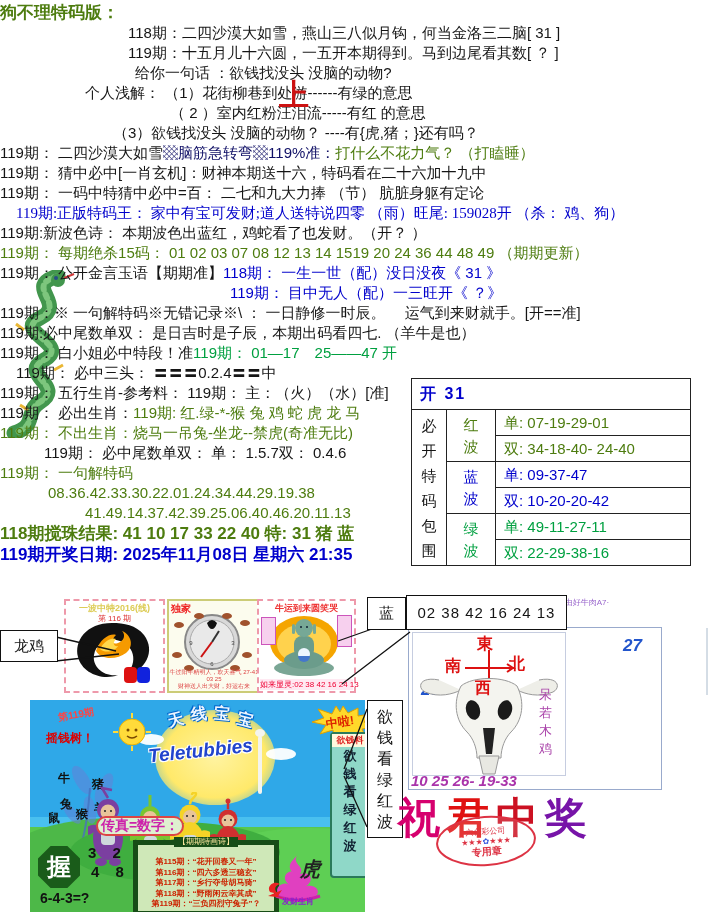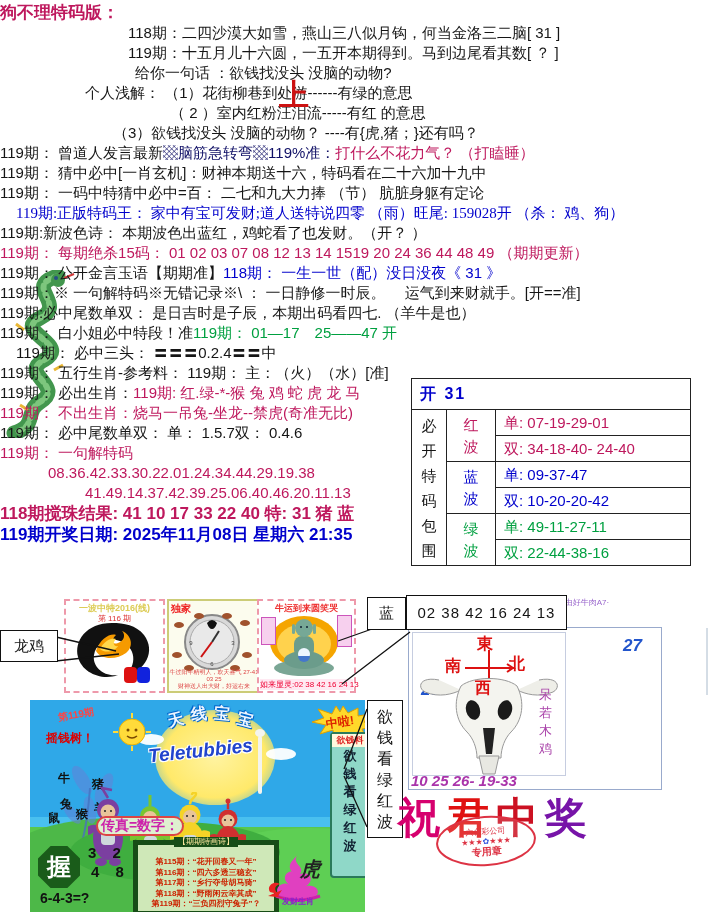--- a/index.html
+++ b/index.html
@@ -1,19 +1,19 @@
 <!DOCTYPE html>
 <html><head>
 <meta charset="utf-8">
 <style>
   html,body{margin:0;padding:0;}
   body{width:713px;height:912px;background:#ffffff;position:relative;overflow:hidden;
        font-family:"Liberation Sans",sans-serif;}
   
-  .c-k{color:#151515}.c-r{color:#be185d}.c-b{color:#0000cc}
+  .c-k{color:#151515}.c-r{color:#4d7c0f}.c-b{color:#0000cc}
   .c-n{color:#101066}.c-g{color:#00a040}
   
   #text-lines{position:absolute;left:0;top:2px;width:713px;z-index:2;}
   .tl{height:20px;line-height:20px;font-size:15px;white-space:nowrap;}
   .tl.big{font-size:17px;font-weight:bold;height:21px;line-height:21px;}
   
   #dragon{position:absolute;left:-6px;top:270px;z-index:1;opacity:.9;}
   
   #red-mark{position:absolute;left:279px;top:80px;z-index:3;color:#cc1111;
             font-size:30px;font-weight:bold;line-height:30px;}
@@ -156,35 +156,36 @@
 </div>
 
 <div id="text-lines">
     <div class="tl big" style="padding-left: 0px;"><span class="c-r">狗不理特码版：</span></div>
     <div class="tl" style="padding-left: 128px;"><span class="c-k">118期：二四沙漠大如雪，燕山三八似月钩，何当金洛三二脑[ 31 ]</span></div>
     <div class="tl" style="padding-left: 128px;"><span class="c-k">119期：十五月儿十六圆，一五开本期得到。马到边尾看其数[ ？  ]</span></div>
     <div class="tl" style="padding-left: 135px;"><span class="c-k">给你一句话 ：欲钱找没头 没脑的动物?</span></div>
     <div class="tl" style="padding-left: 85px;"><span class="c-k">个人浅解：  （1）花街柳巷到处游------有绿的意思</span></div>
     <div class="tl" style="padding-left: 170px;"><span class="c-k">（ 2 ）室内红粉汪泪流-----有红 的意思</span></div>
     <div class="tl" style="padding-left: 113px;"><span class="c-k">（3）欲钱找没头 没脑的动物？  ----有{虎,猪；}还有吗？</span></div>
-    <div class="tl" style="padding-left: 0px;"><span class="c-k">119期： 曾道人发言最新</span><span class="c-n">▩脑筋急转弯▩119%准：</span><span class="c-r">打什么不花力气？ （打瞌睡）</span></div>
+    <div class="tl" style="padding-left: 0px;"><span class="c-k">119期： 二四沙漠大如雪</span><span class="c-n">▩脑筋急转弯▩119%准：</span><span class="c-r">打什么不花力气？ （打瞌睡）</span></div>
     <div class="tl" style="padding-left: 0px;"><span class="c-k">119期： 猜中必中[一肖玄机]：财神本期送十六，特码看在二十六加十九中</span></div>
     <div class="tl" style="padding-left: 0px;"><span class="c-k">119期： 一码中特猜中必中=百： 二七和九大力捧 （节）  肮脏身躯有定论</span></div>
     <div class="tl" style="padding-left: 16px; font-family: Liberation Serif, serif;"><span class="c-b">119期:正版特码王： 家中有宝可发财;道人送特说四零 （雨）旺尾: 159028开 （杀： 鸡、狗）</span></div>
     <div class="tl" style="padding-left: 0px;"><span class="c-k">119期:新波色诗： 本期波色出蓝红，鸡蛇看了也发财。（开？ ）</span></div>
     <div class="tl" style="padding-left: 0px;"><span class="c-r">119期： 每期绝杀15码： 01 02 03 07 08 12 13 14 1519 20 24 36 44 48 49 （期期更新）</span></div>
     <div class="tl" style="padding-left: 0px;"><span class="c-k">119期： 公开金言玉语【期期准】</span><span class="c-b">118期： 一生一世（配）没日没夜《 31 》</span></div>
+    <div class="tl" style="padding-left: 230px;"><span class="c-b">119期： 目中无人（配）一三旺开《  ？》</span></div>
     <div class="tl" style="padding-left: 0px;"><span class="c-k">119期：※ 一句解特码※无错记录※\ ： 一日静修一时辰。　 运气到来财就手。[开==准]</span></div>
     <div class="tl" style="padding-left: 0px;"><span class="c-k">119期:必中尾数单双： 是日吉时是子辰，本期出码看四七.  （羊牛是也）</span></div>
     <div class="tl" style="padding-left: 0px;"><span class="c-k">119期： 白小姐必中特段！准</span><span class="c-g">119期： 01—17　25——47 开</span></div>
     <div class="tl" style="padding-left: 16px;"><span class="c-k">119期： 必中三头： 〓〓〓0.2.4〓〓中</span></div>
     <div class="tl" style="padding-left: 0px;"><span class="c-k">119期： 五行生肖-参考料： 119期： 主：（火）（水）[准]</span></div>
     <div class="tl" style="padding-left: 0px;"><span class="c-k">119期： 必出生肖：</span><span class="c-r">119期: 红.绿-*-猴 兔 鸡 蛇 虎 龙 马</span></div>
     <div class="tl" style="padding-left: 0px;"><span class="c-r">119期： 不出生肖：烧马一吊兔-坐龙--禁虎(奇准无比)</span></div>
-    <div class="tl" style="padding-left: 0px;"><span class="c-k">119期： 必中尾数单双：  单： 1.5.7双： 0.4.6</span></div>
+    <div class="tl" style="padding-left: 0px; margin-left: 44px;"><span class="c-k">119期： 必中尾数单双：  单： 1.5.7双： 0.4.6</span></div>
     <div class="tl" style="padding-left: 0px;"><span class="c-r">119期： 一句解特码</span></div>
     <div class="tl" style="padding-left: 48px;"><span class="c-r">08.36.42.33.30.22.01.24.34.44.29.19.38</span></div>
     <div class="tl" style="padding-left: 85px;"><span class="c-r">41.49.14.37.42.39.25.06.40.46.20.11.13</span></div>
     <div class="tl big" style="padding-left: 0px;"><span class="c-r">118期搅珠结果:  41 10 17 33 22 40 特:  31 猪 蓝</span></div>
     <div class="tl big" style="padding-left: 0px;"><span class="c-b">119期开奖日期:  2025年11月08日  星期六  21:35</span></div>
   </div>
 
 <div id="red-mark">上</div>
 
 <div id="result-table">
@@ -219,21 +220,21 @@
             <div class="wrow c-b">双:   10-20-20-42</div>
           </div>
         </div>
         <div class="wgroup">
           <div class="wlabel c-g">
             <div>绿</div>
             <div>波</div>
           </div>
           <div class="wrows">
             <div class="wrow c-g">单:  49-11-27-11</div>
-            <div class="wrow c-g">双:  22-44-38-16</div>
+            <div class="wrow c-g">双:  22-29-38-16</div>
           </div>
         </div>
       </div>
   </div>
 </div>
 
 <svg id="connectors" width="713" height="317">
   <path d="M56,42 L116,56 M56,66 L119,59" stroke="#111" stroke-width="1.3" fill="none"></path>
   <path d="M372,34 L338,46 M410,37 L342,89" stroke="#111" stroke-width="1.3" fill="none"></path>
   <path d="M367,114 L344,174 M367,232 L344,181" stroke="#111" stroke-width="1.3" fill="none"></path>

